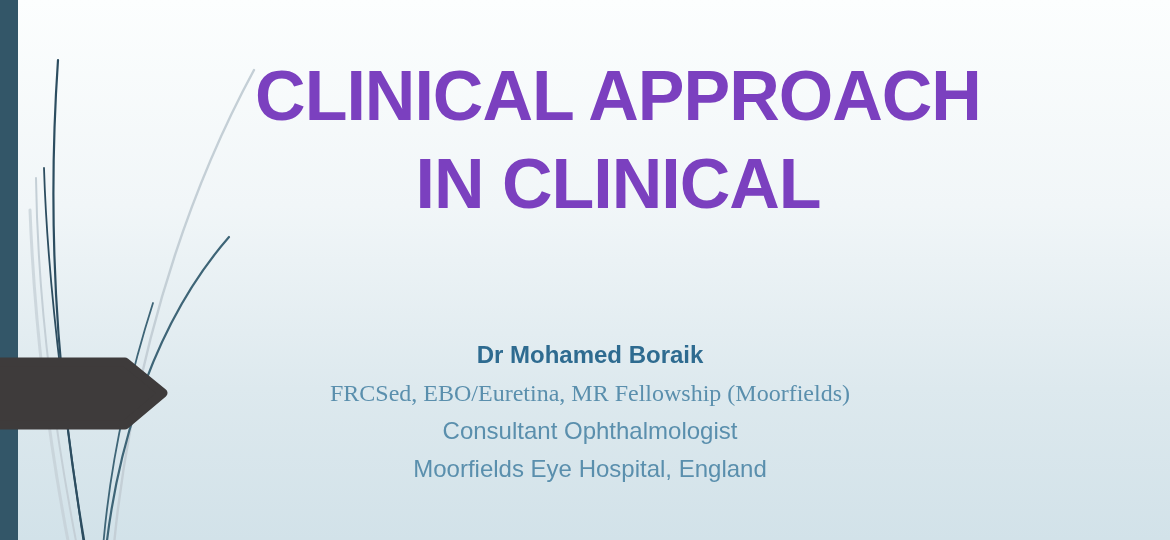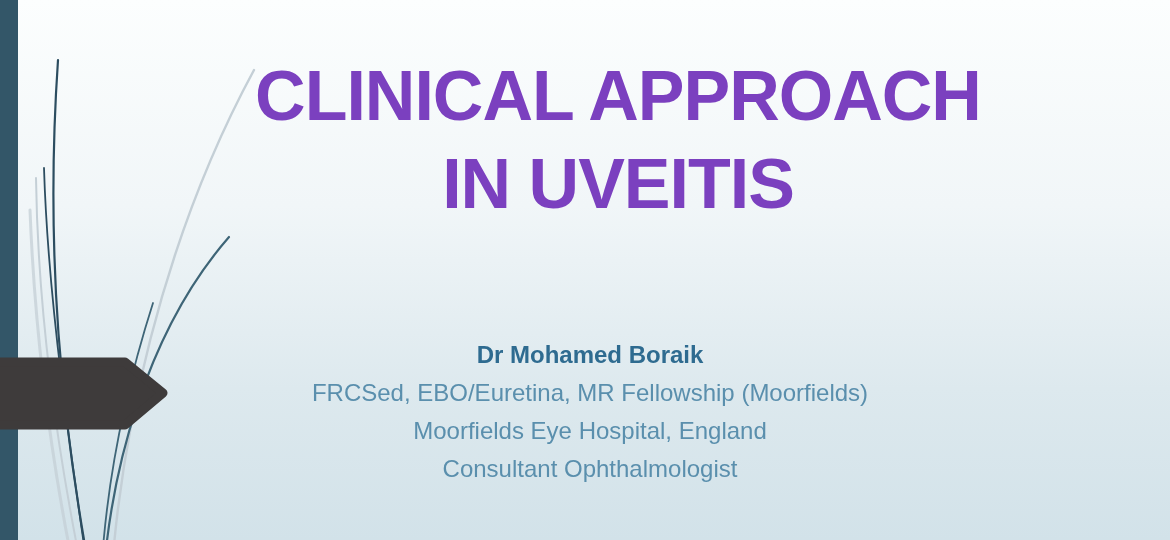--- a/index.html
+++ b/index.html
@@ -64,23 +64,23 @@
       <path stroke-width="1.8" d="M100,600 C103,500 122,400 153,303" stroke="#3E6577"></path>
     </g>
   </svg>
 
   <svg class="deco-svg" viewBox="0 0 1170 540">
     <path fill="#3E3B3B" stroke="#3E3B3B" stroke-width="9" stroke-linejoin="round" d="M-10,362 L125,362 L163,393 L125,425 L-10,425 Z"></path>
   </svg>
 
   <div class="title-block" style="color: rgb(123, 64, 191);">
     <span class="title-line">CLINICAL APPROACH</span>
-    <span class="title-line">IN UVEITIS</span>
+    <span class="title-line">IN CLINICAL</span>
   </div>
 
   <div class="subtitle-block">
     <span class="subtitle-line presenter-name" style="color: rgb(46, 107, 144);">Dr Mohamed Boraik</span>
-    <span class="subtitle-line subtitle-light" style="color: rgb(90, 143, 173);">FRCSed, EBO/Euretina, MR Fellowship (Moorfields)</span>
+    <span class="subtitle-line subtitle-light" style="color: rgb(90, 143, 173); font-family: Liberation Serif, serif;">FRCSed, EBO/Euretina, MR Fellowship (Moorfields)</span>
+    <span class="subtitle-line subtitle-light" style="color: rgb(90, 143, 173);">Consultant Ophthalmologist</span>
     <span class="subtitle-line subtitle-light" style="color: rgb(90, 143, 173);">Moorfields Eye Hospital, England</span>
-    <span class="subtitle-line subtitle-light" style="color: rgb(90, 143, 173);">Consultant Ophthalmologist</span>
   </div>
 
 </div>
 
 </body></html>

